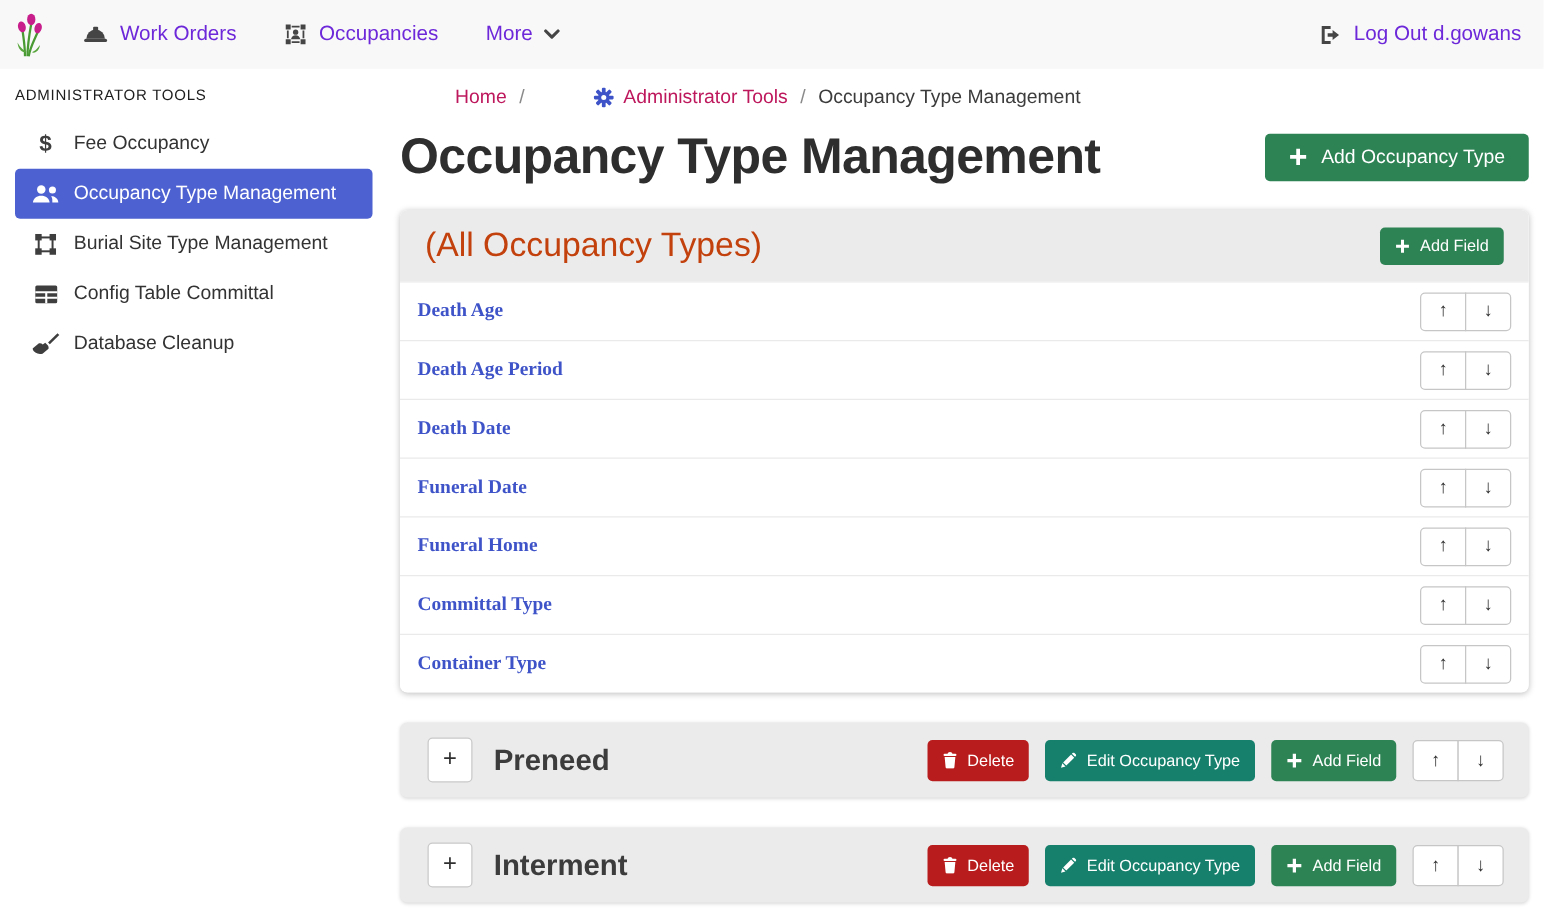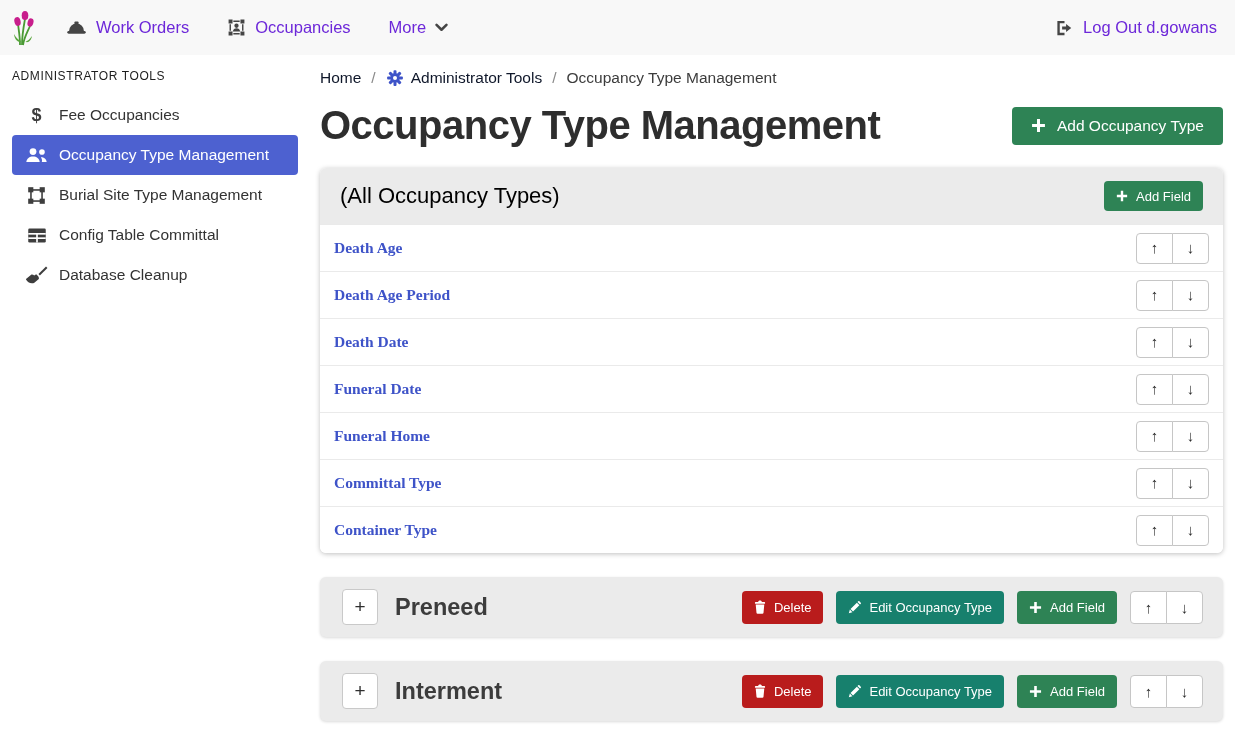--- a/index.html
+++ b/index.html
@@ -38,21 +38,21 @@
     margin: 0 12px; padding-left: 13px; border-radius: 4px;
     font-size: 15.5px; color: #333; cursor: pointer;
   }
   .side-item .s-icon { width: 23px; display: flex; justify-content: center; color: #3e3e3e; }
   .side-item.active { background: #4d61d0; color: #ffffff; }
   .side-item.active .s-icon { color: #ffffff; }
   .icon-dollar { font-weight: bold; font-size: 18px; font-family: "Liberation Sans", sans-serif; }
   
   .main { flex: 1; padding: 12px 12px 0 10px; }
   .breadcrumb { display: flex; align-items: center; gap: 10px; font-size: 15.5px; margin-top: 2px; }
-  .crumb-link { color: #0f172a; text-decoration: none; display: flex; align-items: center; gap: 7px; cursor: pointer; }
+  .crumb-link { color: #be185d; text-decoration: none; display: flex; align-items: center; gap: 7px; cursor: pointer; margin-left: 44px; }
   .crumb-sep { color: #8a8a8a; }
   .crumb-current { color: #3c3c3c; }
   .title-row { display: flex; justify-content: space-between; align-items: center; margin-top: 16px; }
   h1.page-title { font-size: 40px; font-weight: 600; color: #2e2e2e; letter-spacing: -0.5px; }
   
   .btn { border: none; border-radius: 4px; color: #fff; display: inline-flex; align-items: center; cursor: pointer; font-family: inherit; }
   .btn-green { background: #2e8355; }
   .btn-teal  { background: #17806d; }
   .btn-red   { background: #b91c1c; }
   .btn-lg { font-size: 15.5px; padding: 10px 19px; gap: 11px; }
@@ -69,21 +69,21 @@
   
   .card {
     margin-top: 20px; border-radius: 6px;
     box-shadow: 0 1px 5px rgba(0,0,0,0.25);
     overflow: hidden; background: #fff;
   }
   .card-header {
     background: #ebebeb; padding: 13px 20px;
     display: flex; justify-content: space-between; align-items: center;
   }
-  .card-title { font-size: 22px; color: #000000; }
+  .card-title { font-size: 27px; color: #c2410c; }
   .field-row {
     height: 47px; display: flex; justify-content: space-between; align-items: center;
     padding: 0 14px; border-top: 1px solid #eaeaea; background: #fff; font-family: Liberation Serif, serif;
   }
   .field-link { font-size: 15.5px; font-weight: bold; color: #3e53c8; text-decoration: none; cursor: pointer; }
   
   .type-header {
     margin-top: 24px; background: #ebebeb; border-radius: 6px;
     padding: 12px 20px 12px 22px; display: flex; align-items: center;
     box-shadow: 0 1px 3px rgba(0,0,0,0.15);
@@ -159,21 +159,21 @@
   </div>
 </header>
 
 <div class="layout">
 
   <aside class="sidebar">
     <div class="sidebar-heading">ADMINISTRATOR TOOLS</div>
 
     <div class="side-item">
       <span class="s-icon icon-dollar">$</span>
-      <span>Fee Occupancies</span>
+      <span>Fee Occupancy</span>
     </div>
 
     <div class="side-item active">
       <span class="s-icon">
         <svg width="23" height="16" viewBox="0 0 24 17" fill="currentColor">
           <circle cx="8.3" cy="4.8" r="3.6"></circle>
           <path d="M1.2 16c.3-3.9 3.4-5.9 7.1-5.9s6.8 2 7.1 5.9z"></path>
           <circle cx="17.8" cy="5.3" r="3"></circle>
           <path d="M16.8 10.5c3.2.3 5.8 2.2 6 5.5h-5.1a9 9 0 0 0-.9-5.5z"></path>
         </svg>

